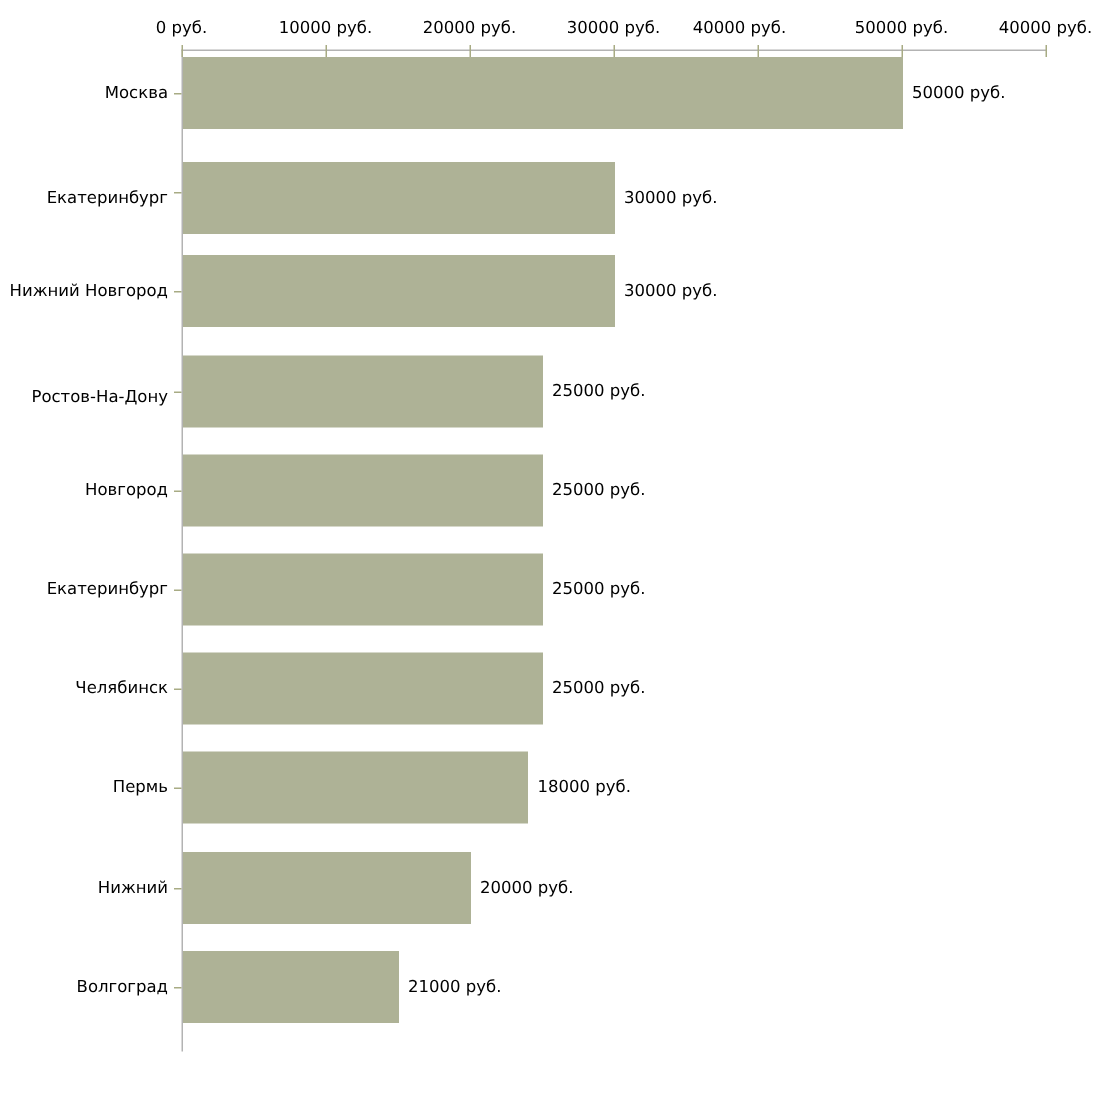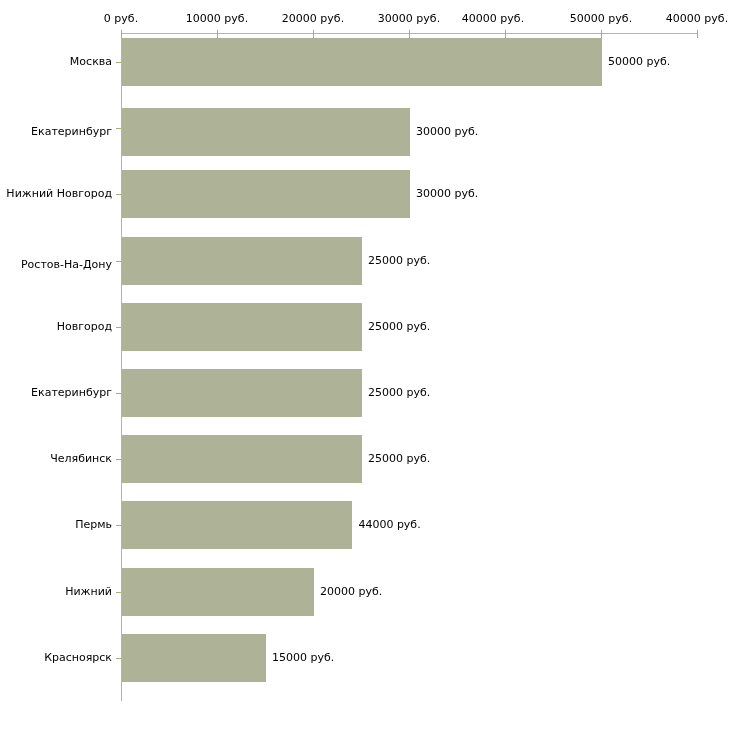--- a/index.html
+++ b/index.html
@@ -177,28 +177,28 @@
           <div class="value-label" style="left: 368px; top: 17px;">25000 руб.</div>
         </div>
         <div class="bar-row" style="top: 435.2px; height: 48px;">
           <div class="bar" style="width: 240px; background: rgb(174, 178, 150);"></div>
           <div class="cat-label" style="top: 17px;">Челябинск</div>
           <div class="value-label" style="left: 368px; top: 17px;">25000 руб.</div>
         </div>
         <div class="bar-row" style="top: 501.4px; height: 48px;">
           <div class="bar" style="width: 230.4px; background: rgb(174, 178, 150);"></div>
           <div class="cat-label" style="top: 17px;">Пермь</div>
-          <div class="value-label" style="left: 358.4px; top: 17px;">44000 руб.</div>
+          <div class="value-label" style="left: 358.4px; top: 17px;">18000 руб.</div>
         </div>
         <div class="bar-row" style="top: 567.6px; height: 48px;">
           <div class="bar" style="width: 192px; background: rgb(174, 178, 150);"></div>
           <div class="cat-label" style="top: 17px;">Нижний</div>
           <div class="value-label" style="left: 320px; top: 17px;">20000 руб.</div>
         </div>
         <div class="bar-row" style="top: 633.8px; height: 48px;">
           <div class="bar" style="width: 144px; background: rgb(174, 178, 150);"></div>
-          <div class="cat-label" style="top: 17px;">Красноярск</div>
-          <div class="value-label" style="left: 272px; top: 17px;">15000 руб.</div>
+          <div class="cat-label" style="top: 17px;">Волгоград</div>
+          <div class="value-label" style="left: 272px; top: 17px;">21000 руб.</div>
         </div>
       </div>
 
   </div>
 </div>
 
 </body></html>

